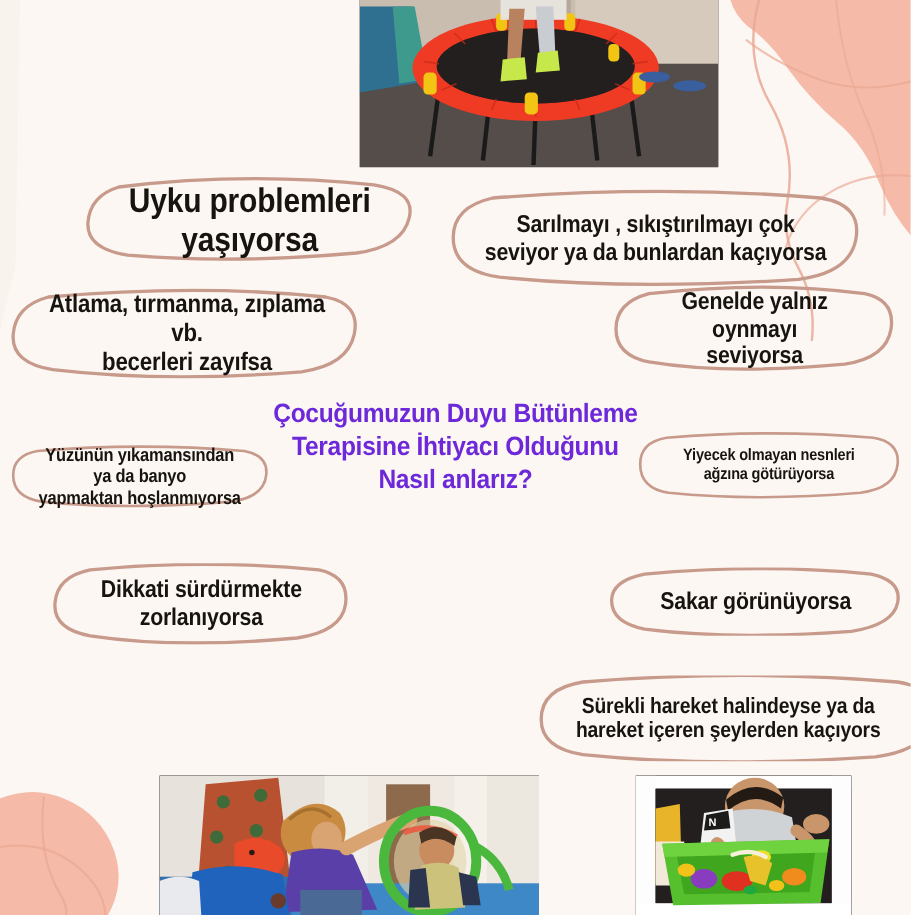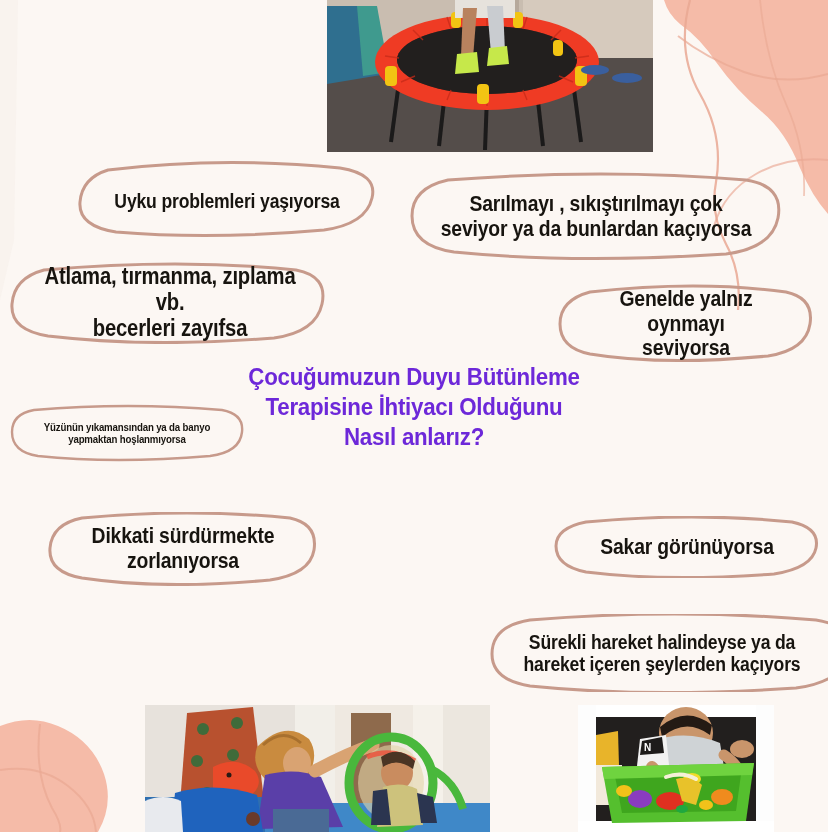--- a/index.html
+++ b/index.html
@@ -65,25 +65,25 @@
     transform: scaleX(0.88);
   }
   .bubble .ring {
     position: absolute;
     inset: 0;
     z-index: 1;
     pointer-events: none;
   }
 
   
-  #b-uyku      { left: 72px;  top: 160px; width: 310px; height: 82px;  font-size: 20px; }
+  #b-uyku      { left: 72px;  top: 160px; width: 310px; height: 82px;  font-size: 31px; }
   #b-sarilma   { left: 404px; top: 172px; width: 384px; height: 90px;  font-size: 22px; }
   #b-atlama    { left: 0px;   top: 262px; width: 332px; height: 82px;  font-size: 23px; padding-left: 22px; }
-  #b-yalniz    { left: 552px; top: 284px; width: 268px; height: 80px;  font-size: 22px; }
-  #b-yuzunun   { left: 4px;   top: 404px; width: 246px; height: 58px;  font-size: 11px; justify-content: flex-end; }
+  #b-yalniz    { left: 552px; top: 259px; width: 268px; height: 80px;  font-size: 22px; }
+  #b-yuzunun   { left: 4px;   top: 404px; width: 246px; height: 58px;  font-size: 17px; justify-content: flex-end; }
   #b-yiyecek   { left: 574px; top: 392px; width: 250px; height: 62px;  font-size: 15px; }
   #b-dikkat    { left: 42px;  top: 512px; width: 282px; height: 74px;  font-size: 22px; }
   #b-sakar     { left: 548px; top: 516px; width: 278px; height: 62px;  font-size: 22px; align-items: center; }
   #b-bazi      { left: 68px;  top: 612px; width: 352px; height: 84px;  font-size: 17px; }
   #b-surekli   { left: 486px; top: 614px; width: 352px; height: 78px;  font-size: 20px; }
 
   
   #title-block {
     position: absolute;
     left: 224px;
@@ -324,20 +324,29 @@
   <div class="bubble" id="b-yuzunun">
     <svg class="ring" viewBox="0 0 246 58" preserveAspectRatio="none" xmlns="http://www.w3.org/2000/svg">
       <path d="M 30 6 Q 124 -2 218 6 Q 240 10 238 28 Q 236 48 206 52 Q 110 60 34 52 Q 8 48 8 28 Q 8 10 30 6 Z" fill="none" stroke="#c79a8b" stroke-width="2.4"></path>
     </svg>
     <span class="btext">
       <span>Yüzünün yıkamansından ya da banyo</span><br>
       <span>yapmaktan hoşlanmıyorsa</span>
     </span>
   </div>
 
+  <div class="bubble" id="b-yiyecek">
+    <svg class="ring" viewBox="0 0 250 62" preserveAspectRatio="none" xmlns="http://www.w3.org/2000/svg">
+      <path d="M 32 6 Q 126 -2 220 6 Q 244 10 242 30 Q 240 52 208 56 Q 112 64 34 56 Q 8 52 8 30 Q 8 10 32 6 Z" fill="none" stroke="#c79a8b" stroke-width="2.4"></path>
+    </svg>
+    <span class="btext">
+      <span>Yiyecek olmayan nesnleri</span><br>
+      <span>ağzına götürüyorsa</span>
+    </span>
+  </div>
 
   <div class="bubble" id="b-dikkat">
     <svg class="ring" viewBox="0 0 282 74" preserveAspectRatio="none" xmlns="http://www.w3.org/2000/svg">
       <path d="M 40 6 Q 146 -4 248 6 Q 276 12 272 38 Q 268 62 228 68 Q 120 78 40 66 Q 6 60 8 36 Q 10 12 40 6 Z" fill="none" stroke="#c79a8b" stroke-width="3"></path>
     </svg>
     <span class="btext">
       <span>Dikkati sürdürmekte</span><br>
       <span>zorlanıyorsa</span>
     </span>
   </div>

